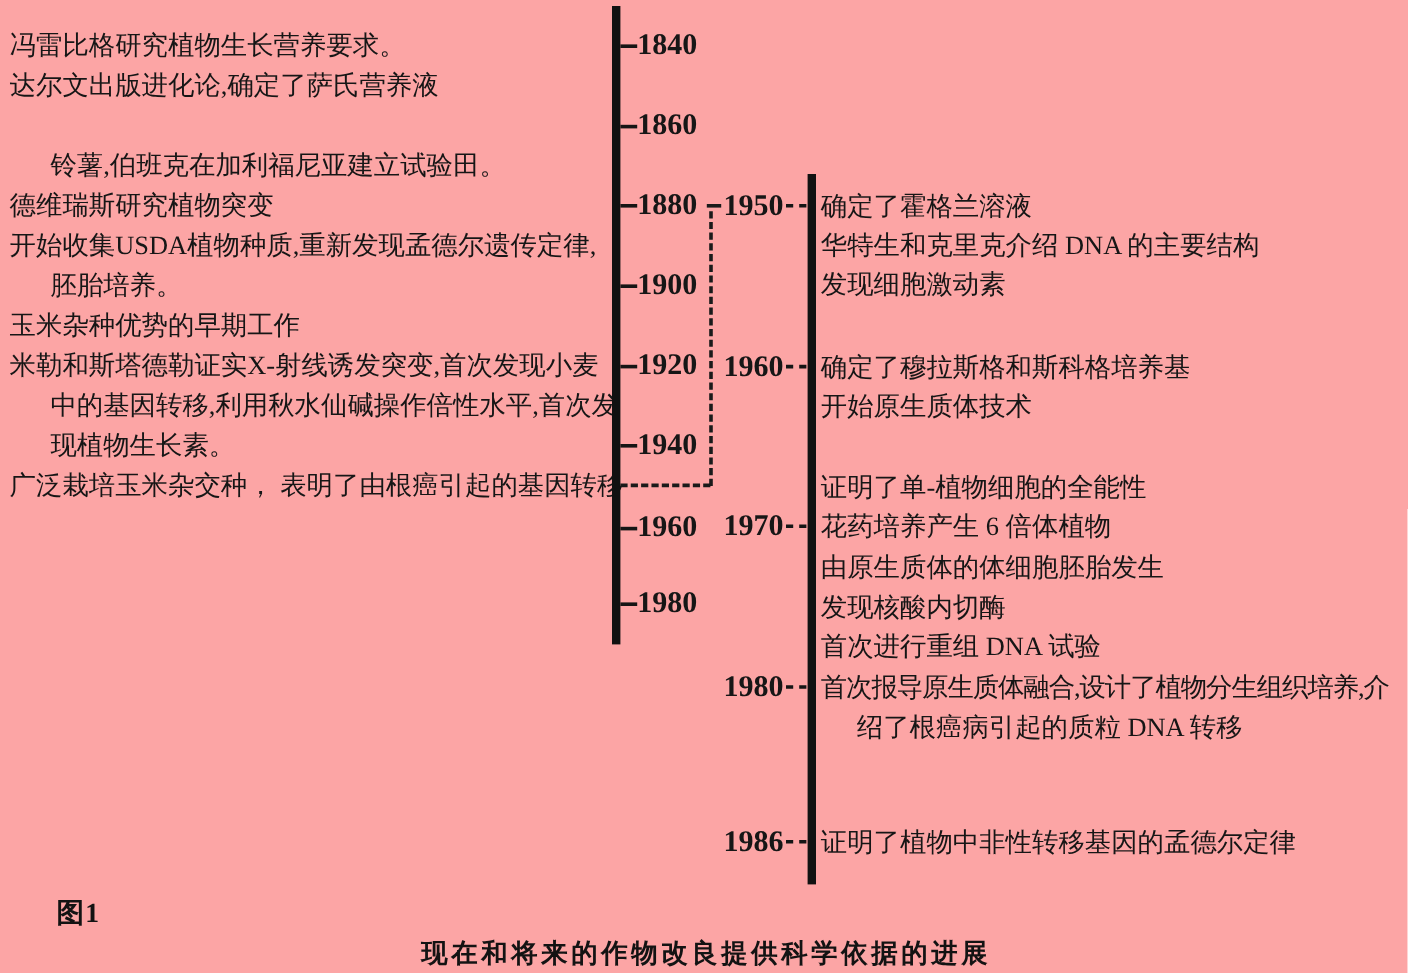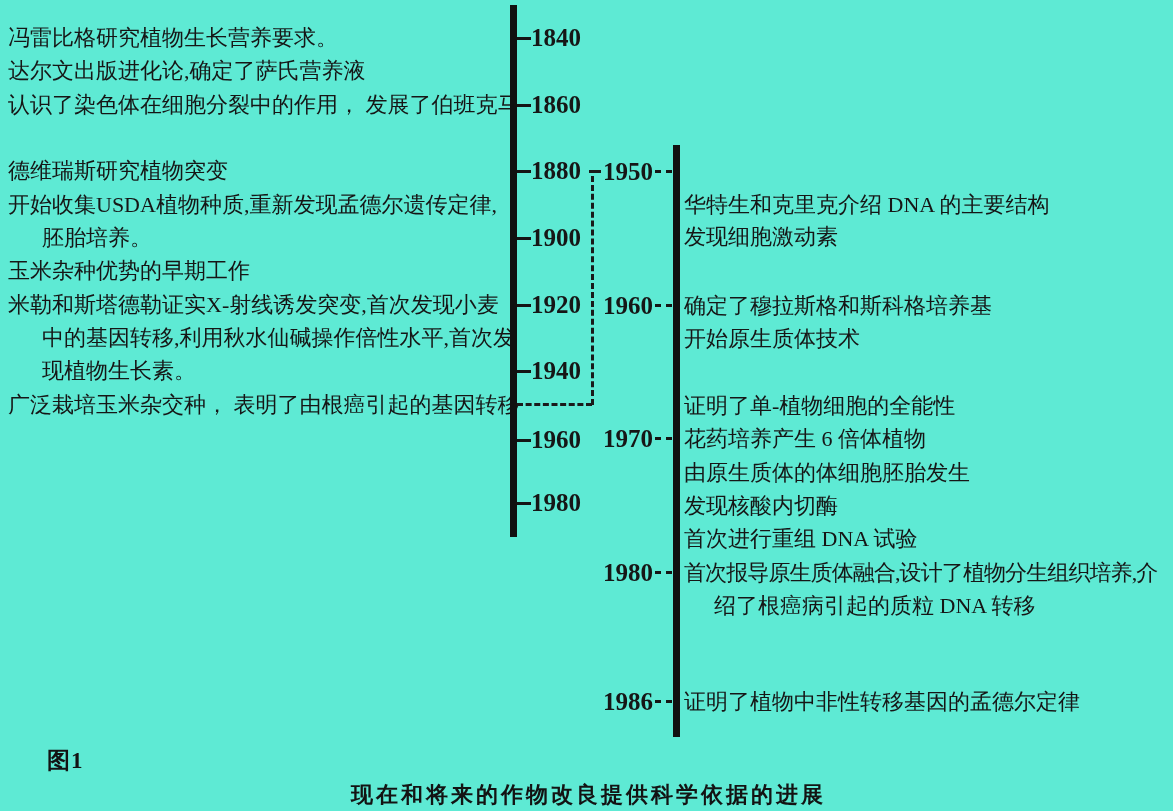--- a/index.html
+++ b/index.html
@@ -1,19 +1,19 @@
 <!DOCTYPE html>
 <html><head>
 <meta charset="utf-8">
 <style>
   html,body{margin:0;padding:0;background:#ffffff;}
   .page{
     position:relative;
     width:1173px;height:811px;
-    background:#5eead4;
+    background:#fca5a5;
     font-family:"Liberation Serif","DejaVu Serif",serif;
     color:#161616;
     overflow:hidden;
     text-decoration:underline;
   }
   .txt{
     position:absolute;
     font-size:22px;
     line-height:26px;
     white-space:nowrap;
@@ -73,21 +73,21 @@
   .cap-line1{left:110px;top:748px;}
   .cap-line2{left:3px;top:782px;width:1171px;text-align:center;white-space:normal;}
 </style>
 </head>
 <body>
 
 <div class="page">
 
   <div class="txt left-e" style="top:25px">冯雷比格研究植物生长营养要求。</div>
   <div class="txt left-e" style="top:58px">达尔文出版进化论,确定了萨氏营养液</div>
-  <div class="txt left-e" style="top:92px">认识了染色体在细胞分裂中的作用， 发展了伯班克马</div>
+  <div class="txt left-e ind" style="top:125px">铃薯,伯班克在加利福尼亚建立试验田。</div>
   <div class="txt left-e" style="top:158px">德维瑞斯研究植物突变</div>
   <div class="txt left-e" style="top:192px">开始收集USDA植物种质,重新发现孟德尔遗传定律,</div>
   <div class="txt left-e ind" style="top:225px">胚胎培养。</div>
   <div class="txt left-e" style="top:292px">米勒和斯塔德勒证实X-射线诱发突变,首次发现小麦</div>
   <div class="txt left-e" style="top:258px">玉米杂种优势的早期工作</div>
   <div class="txt left-e ind" style="top:325px">中的基因转移,利用秋水仙碱操作倍性水平,首次发</div>
   <div class="txt left-e ind" style="top:358px">现植物生长素。</div>
   <div class="txt left-e" style="top:392px">广泛栽培玉米杂交种， 表明了由根癌引起的基因转移</div>
 
   <div class="axis" style="left:510px;top:5px;height:532px"></div>
@@ -119,20 +119,21 @@
   <div class="tickr" style="top:170px"></div>
   <div class="yearr" style="top:293px">1960</div>
   <div class="tickr" style="top:304px"></div>
   <div class="yearr" style="top:426px">1970</div>
   <div class="tickr" style="top:437px"></div>
   <div class="yearr" style="top:560px">1980</div>
   <div class="tickr" style="top:571px"></div>
   <div class="yearr" style="top:689px">1986</div>
   <div class="tickr" style="top:700px"></div>
 
+  <div class="txt right-e" style="top:159px">确定了霍格兰溶液</div>
   <div class="txt right-e" style="top:192px">华特生和克里克介绍 DNA 的主要结构</div>
   <div class="txt right-e" style="top:224px">发现细胞激动素</div>
   <div class="txt right-e" style="top:293px">确定了穆拉斯格和斯科格培养基</div>
   <div class="txt right-e" style="top:326px">开始原生质体技术</div>
   <div class="txt right-e" style="top:393px">证明了单-植物细胞的全能性</div>
   <div class="txt right-e" style="top:426px">花药培养产生 6 倍体植物</div>
   <div class="txt right-e" style="top:460px">由原生质体的体细胞胚胎发生</div>
   <div class="txt right-e" style="top:493px">发现核酸内切酶</div>
   <div class="txt right-e" style="top:526px">首次进行重组 DNA 试验</div>
   <div class="txt right-e tight" style="top:560px">首次报导原生质体融合,设计了植物分生组织培养,介</div>

